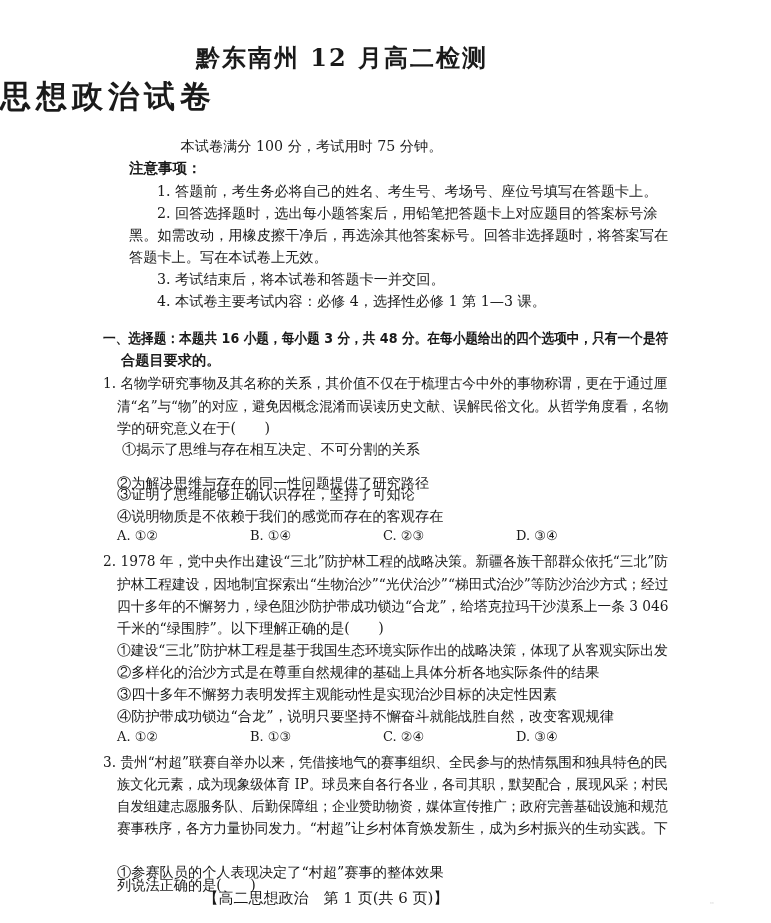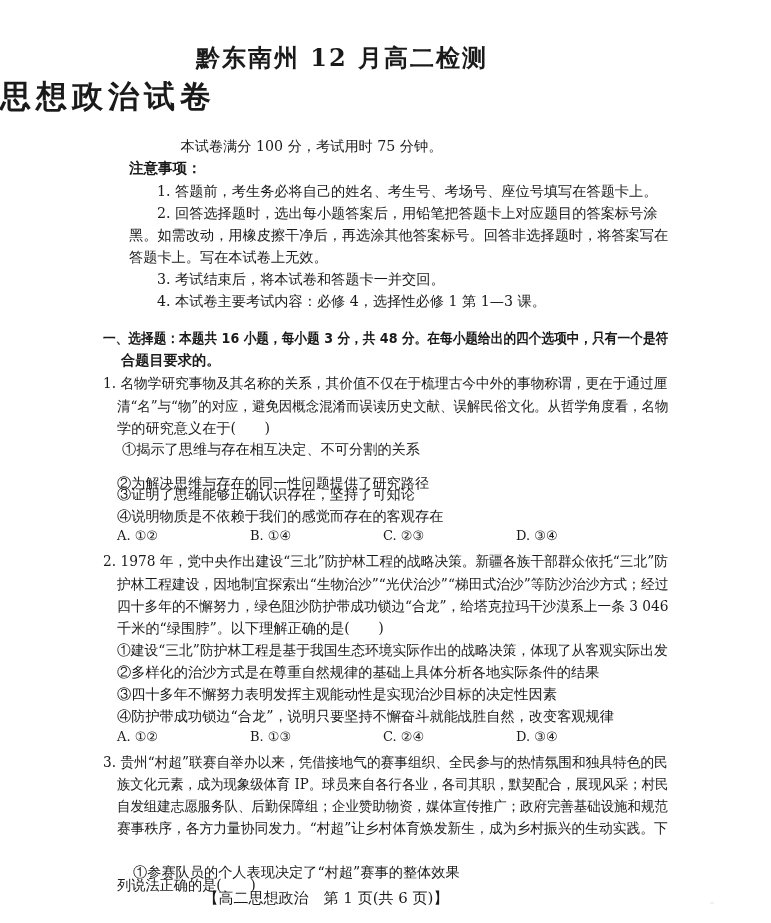--- a/index.html
+++ b/index.html
@@ -63,18 +63,18 @@
     <div class="opt" style="left:383px;top:729px;">C. ②④</div>
     <div class="opt" style="left:516px;top:729px;">D. ③④</div>
   </div>
 
   <div>
     <div class="abs line" style="left: 103px; top: 751px; transform-origin: left top; transform: scaleX(0.964);">3. 贵州“村超”联赛自举办以来，凭借接地气的赛事组织、全民参与的热情氛围和独具特色的民</div>
     <div class="abs line" style="left: 117px; top: 773px; transform-origin: left top; transform: scaleX(0.939);">族文化元素，成为现象级体育 IP。球员来自各行各业，各司其职，默契配合，展现风采；村民</div>
     <div class="abs line" style="left: 117px; top: 795px; transform-origin: left top; transform: scaleX(0.947);">自发组建志愿服务队、后勤保障组；企业赞助物资，媒体宣传推广；政府完善基础设施和规范</div>
     <div class="abs line" style="left: 117px; top: 817px; transform-origin: left top; transform: scaleX(0.97);">赛事秩序，各方力量协同发力。“村超”让乡村体育焕发新生，成为乡村振兴的生动实践。下</div>
     <div class="abs line" style="left:117px;top:839px;margin-top:35px;">列说法正确的是(　　)</div>
-    <div class="abs line" style="left:117px;top:861px;margin-left:16px;">①参赛队员的个人表现决定了“村超”赛事的整体效果</div>
+    <div class="abs line" style="left:117px;top:861px;">①参赛队员的个人表现决定了“村超”赛事的整体效果</div>
   </div>
 
   <div class="abs footer">【高二思想政治　第 1 页(共 6 页)】</div>
   <div class="abs mark">··</div>
 </div>
 
 </body></html>

